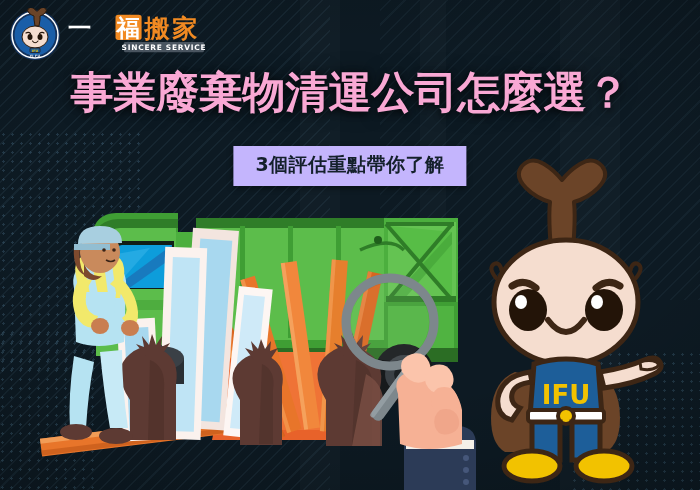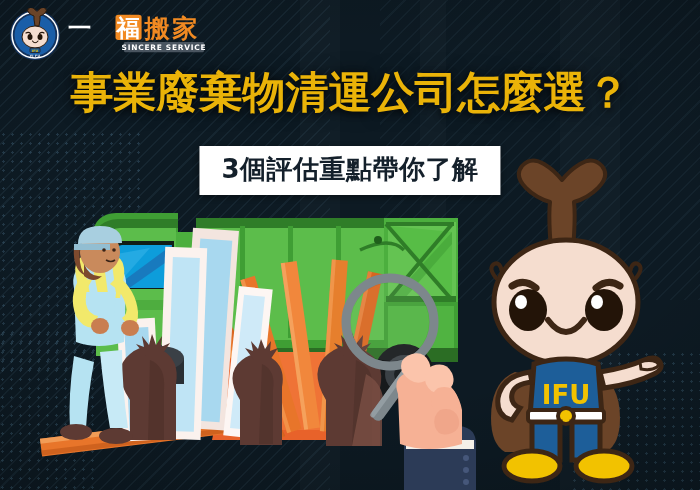--- a/index.html
+++ b/index.html
@@ -90,41 +90,41 @@
   .logo-mark { width: 54px; height: 54px; flex: 0 0 54px; }
   .logo-words { margin-left: 4px; width: 140px; }
 
   
   #headline {
     position: absolute;
     left: 0; top: 68px;
     width: 700px;
     text-align: center;
     z-index: 30;
-    color: #eab308;
+    color: #f9a8d4;
     font-size: 43px;
     font-weight: bold;
     letter-spacing: 0px;
     line-height: 1.15;
     font-family: "DejaVu Sans", "Liberation Sans", sans-serif;
     text-shadow: 0 2px 7px rgba(0,0,0,0.75), 0 0 18px rgba(0,0,0,0.5);
     white-space: nowrap;
   }
 
   
   #subtitle-box {
     position: absolute;
     left: 50%;
     transform: translateX(-50%);
     top: 146px;
     z-index: 30;
-    background: #ffffff;
+    background: #c4b5fd;
     color: #14202b;
     padding: 6px 22px 8px 22px;
-    font-size: 26px;
+    font-size: 19px;
     font-weight: bold;
     letter-spacing: 0.5px;
     font-family: "DejaVu Sans", "Liberation Sans", sans-serif;
     box-shadow: 0 2px 6px rgba(0,0,0,0.45);
     white-space: nowrap;
   }
 
   
   #illustration {
     position: absolute;

